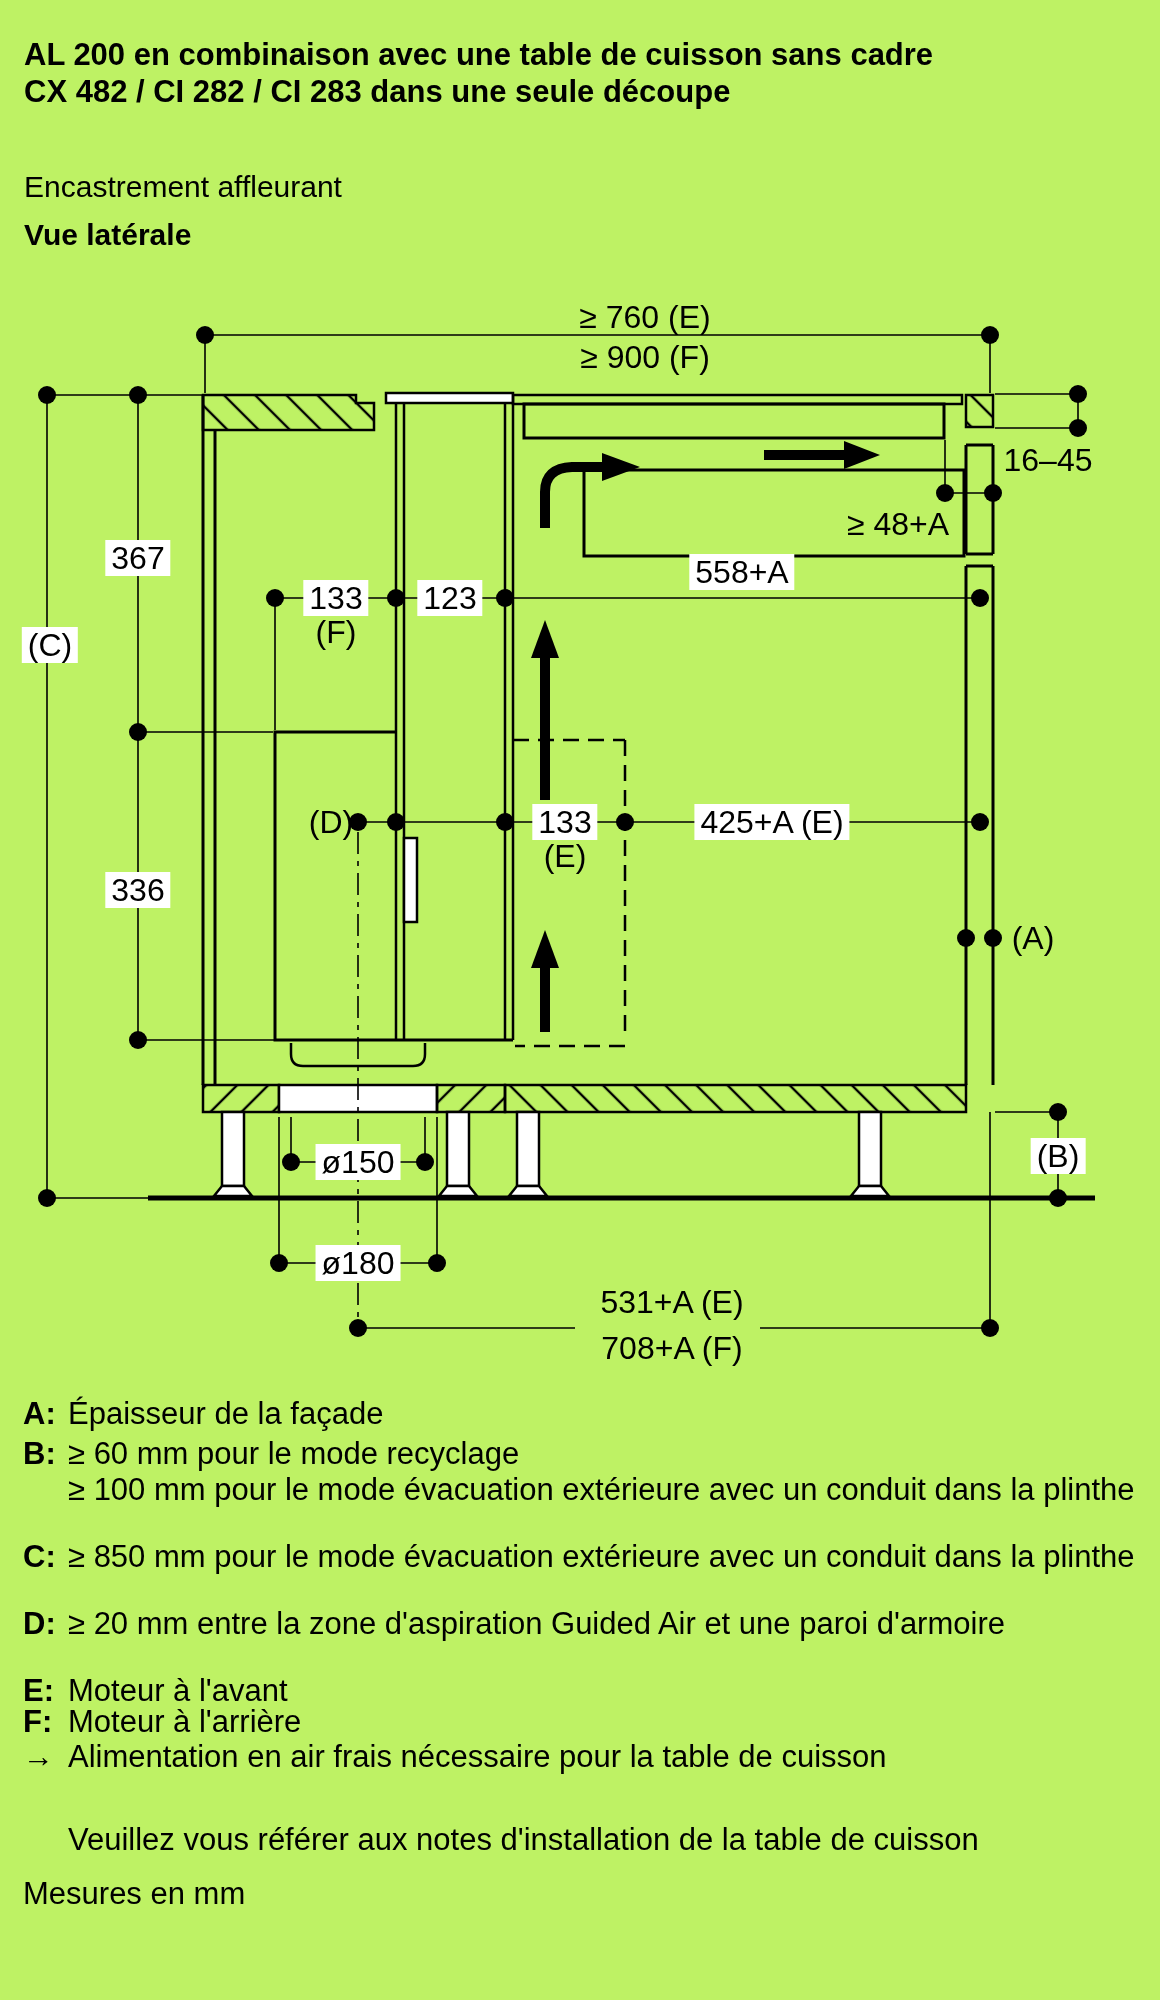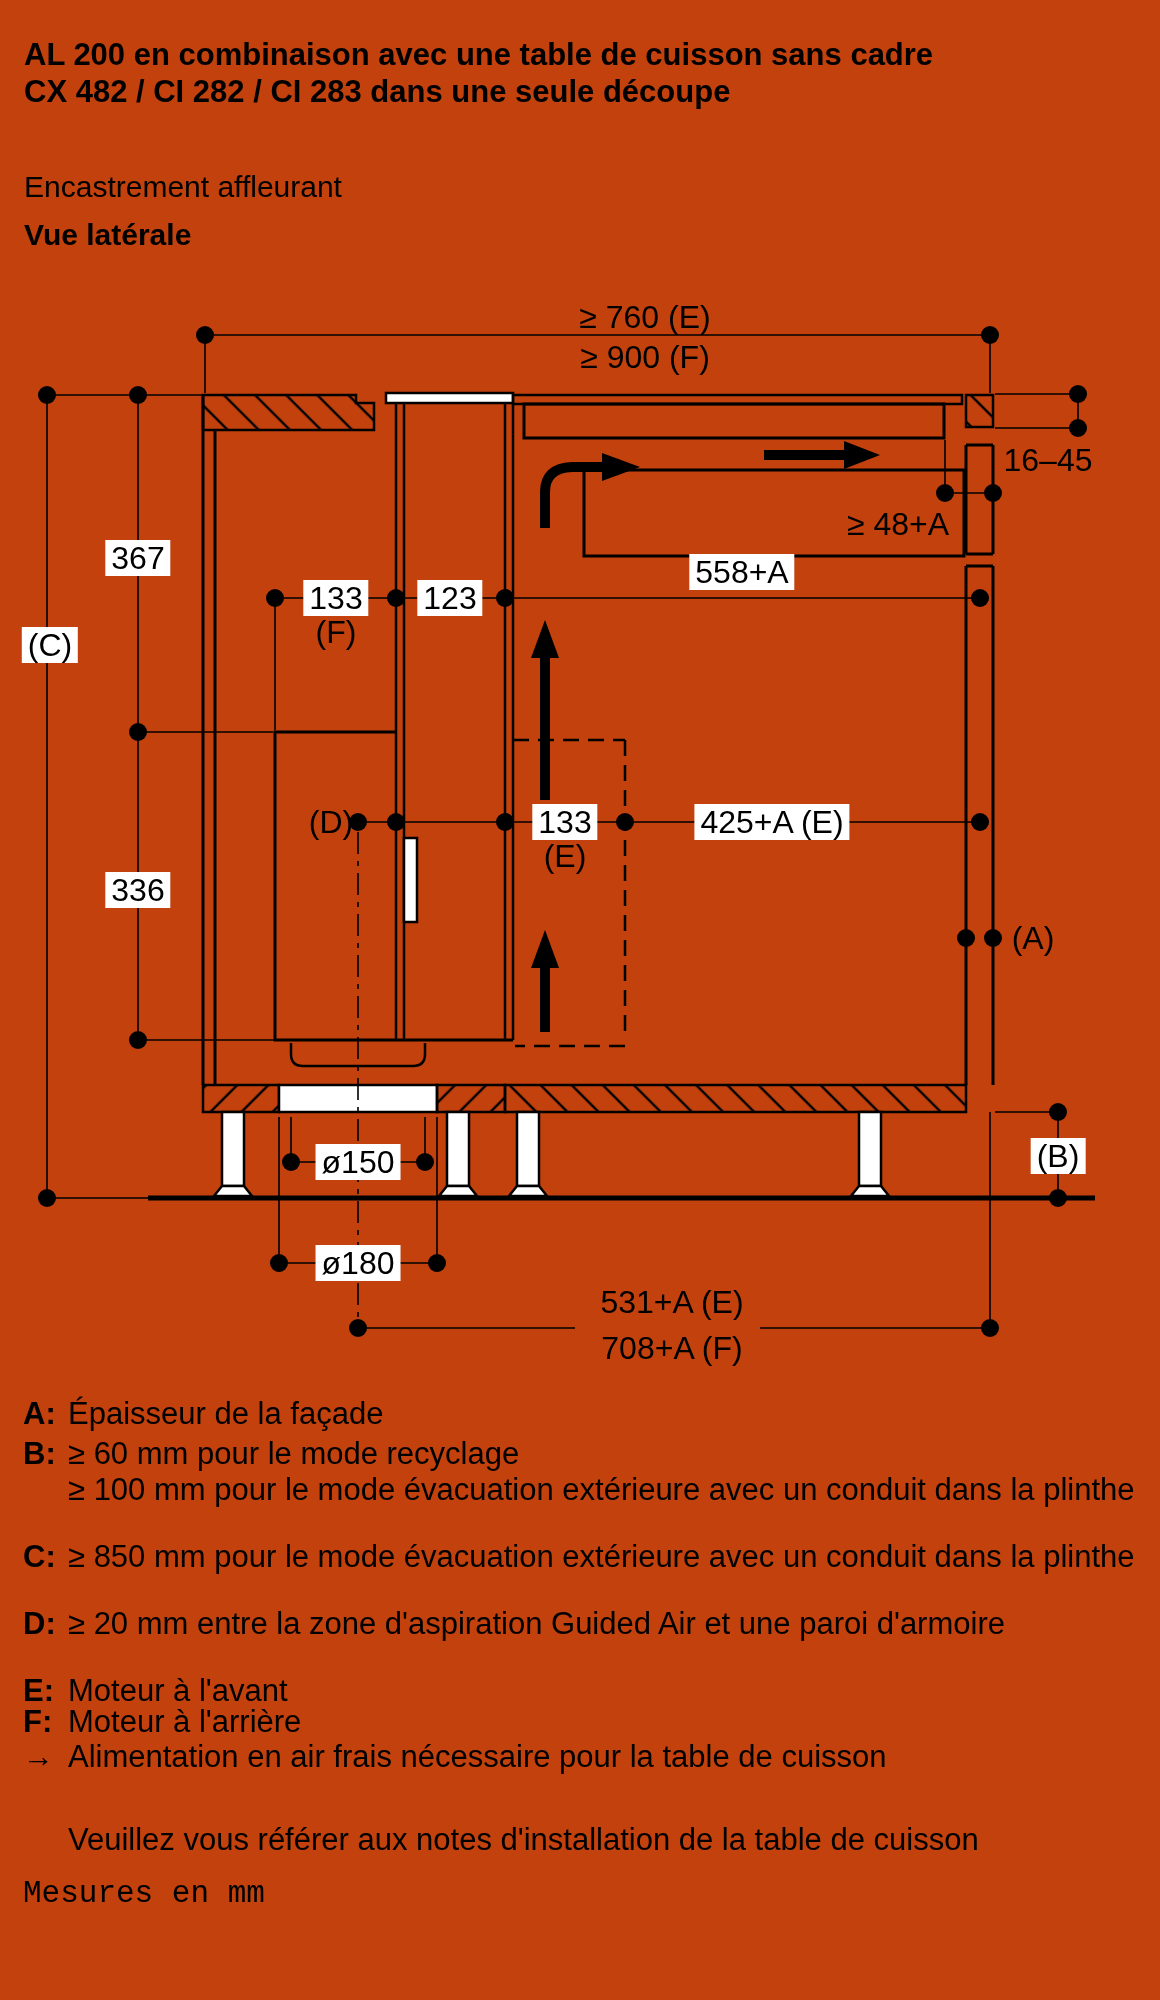--- a/index.html
+++ b/index.html
@@ -1,29 +1,29 @@
 <!DOCTYPE html>
 <html><head>
 <meta charset="utf-8">
 <style>
   html,body{margin:0;padding:0;background:#fff;}
-  .page{position:relative;width:1160px;height:2000px;background:#c2410c;overflow:hidden;
+  .page{position:relative;width:1160px;height:2000px;background:#bef264;overflow:hidden;
         font-family:"Liberation Sans",sans-serif;color:#000;}
   svg.draw{position:absolute;left:0;top:0;z-index:1;}
   .txt{position:absolute;z-index:2;white-space:nowrap;}
   .title{left:24px;top:36px;font-size:31px;font-weight:bold;line-height:37px;}
   .subtitle{left:24px;top:170px;font-size:30px;font-weight:normal;}
   .viewlabel{left:24px;top:218px;font-size:30px;font-weight:bold;}
   .dim{position:absolute;z-index:2;transform:translate(-50%,0);font-size:32px;
        line-height:36px;white-space:nowrap;text-align:center;}
   .bg{background:#fff;padding:0 6px;}
   .legend-row{position:absolute;left:23px;z-index:2;display:flex;font-size:31px;
               line-height:36px;white-space:nowrap;}
   .lkey{font-weight:bold;width:45px;flex:none;}
-  .footer{left:23px;top:1876px;font-size:31px;font-family:Liberation Mono, monospace;}
+  .footer{left:23px;top:1876px;font-size:31px;}
 </style>
 </head>
 <body>
 
 <div class="page">
 
   <svg class="draw" width="1160" height="2000" viewBox="0 0 1160 2000">
     <defs>
       <pattern id="hatchA" patternUnits="userSpaceOnUse" width="22" height="22" patternTransform="rotate(-45)">
         <line x1="11" y1="0" x2="11" y2="22" stroke="#000" stroke-width="2.4"></line>

